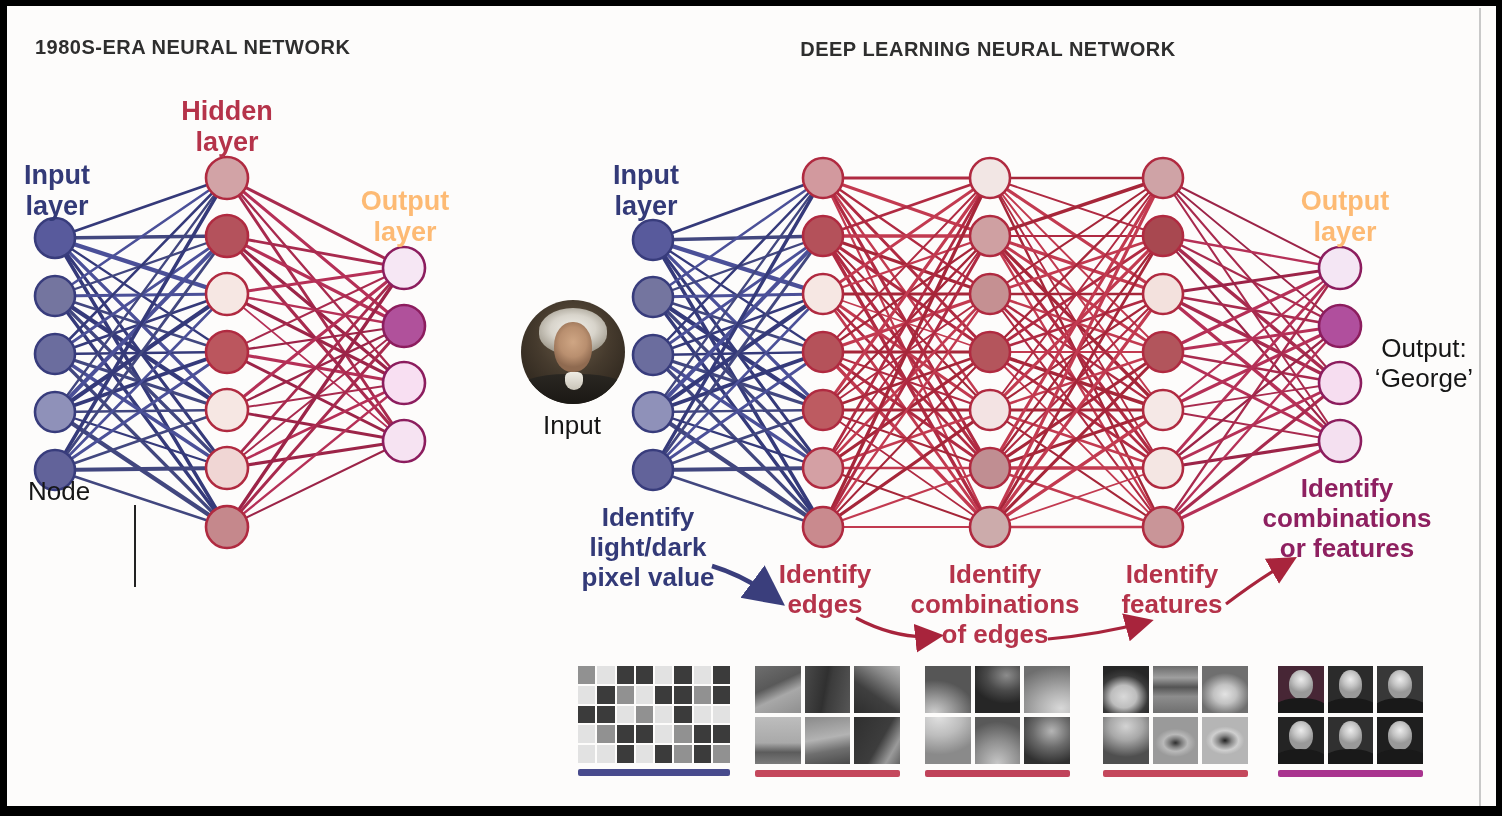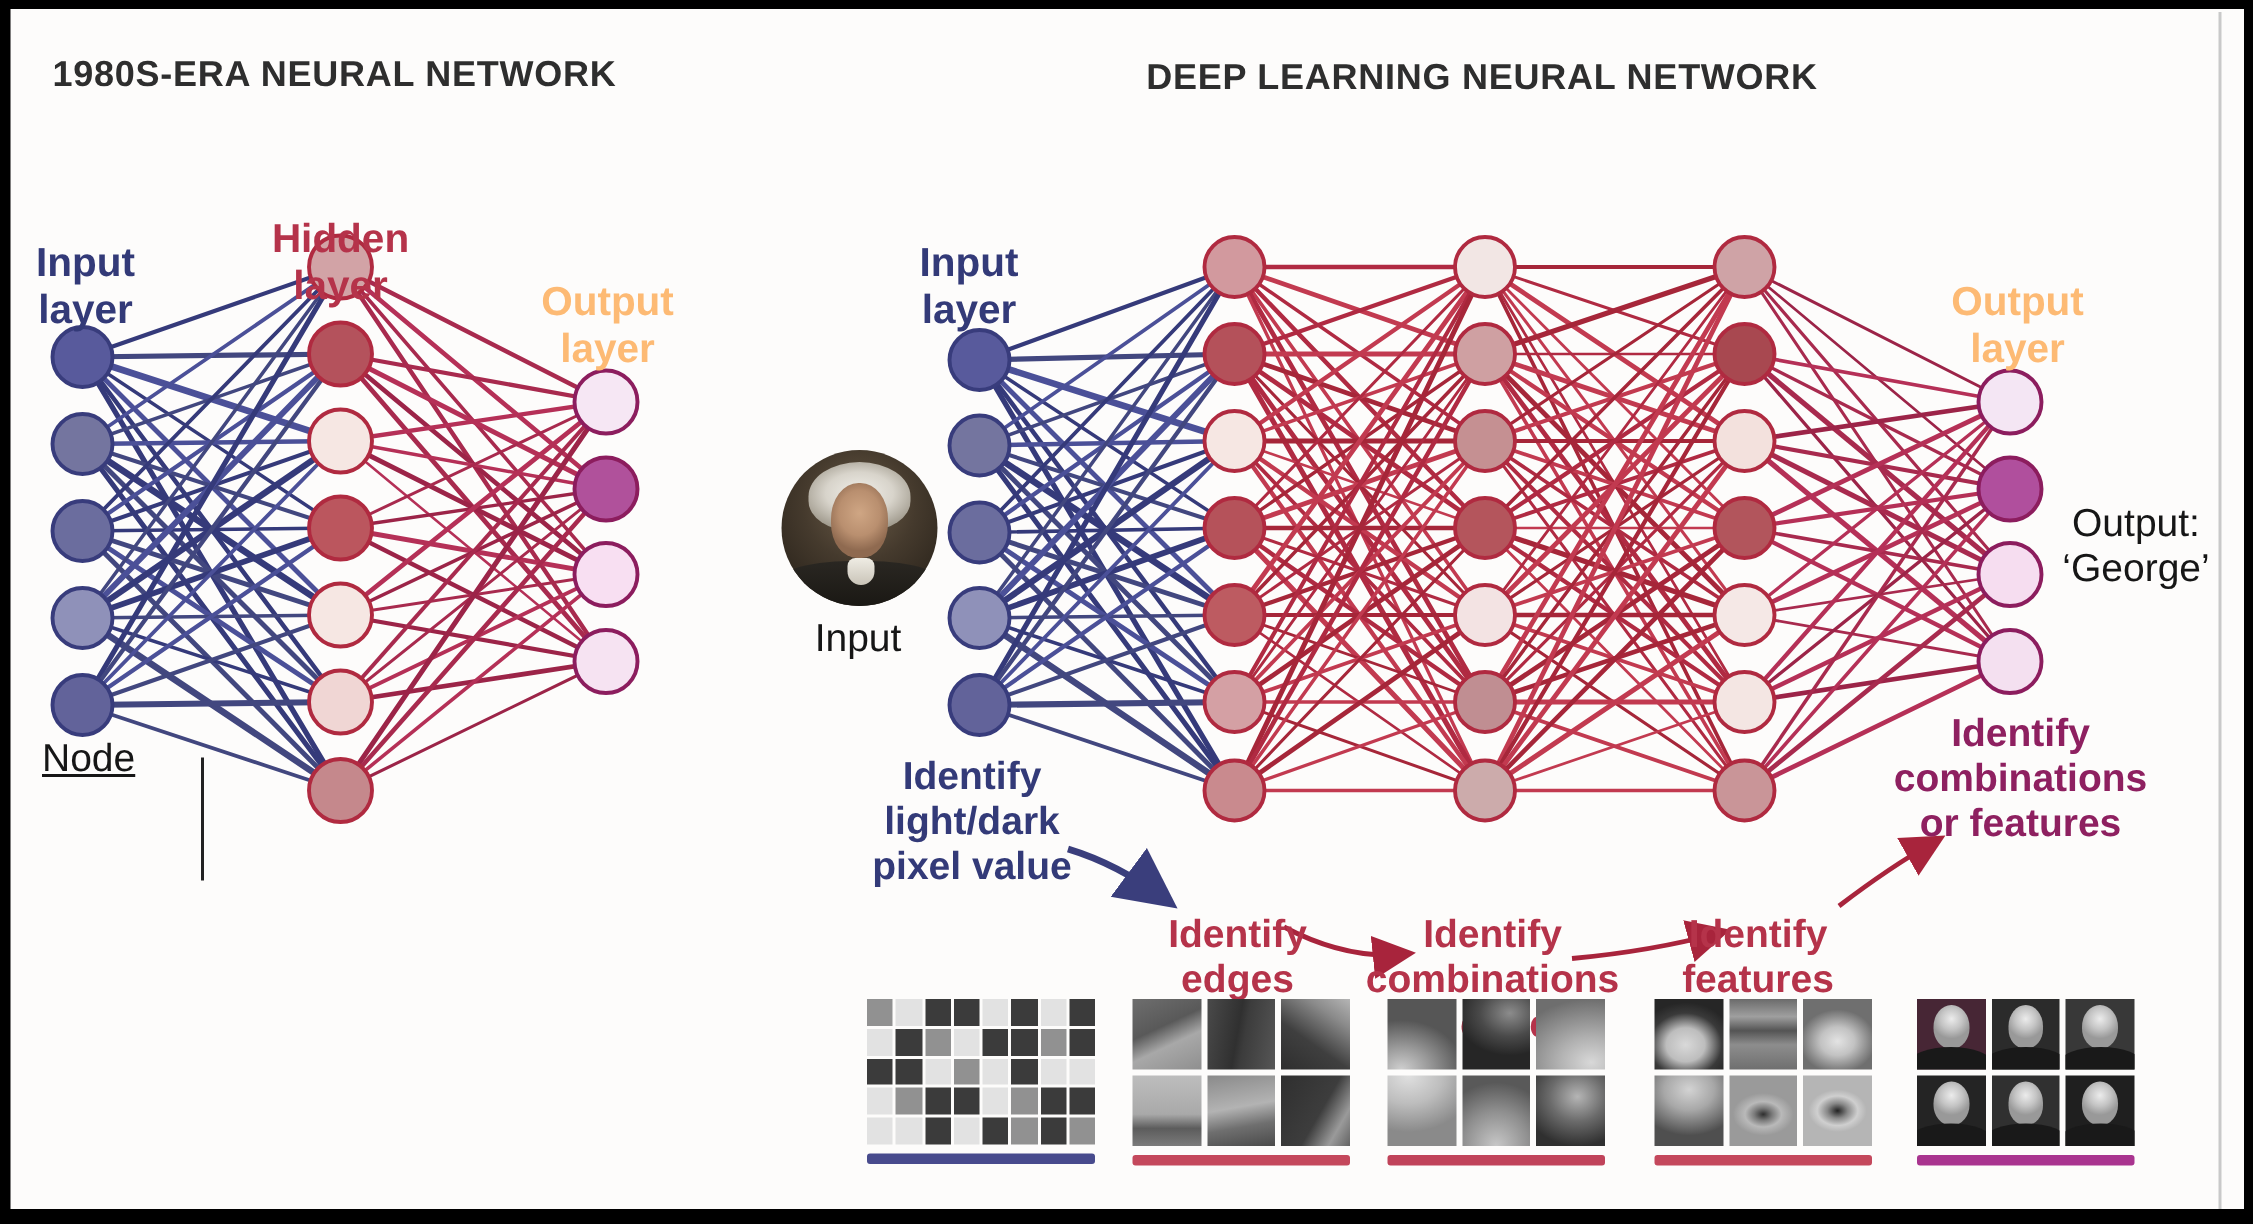--- a/index.html
+++ b/index.html
@@ -3,26 +3,26 @@
 <meta charset="utf-8">
 <style>
   html,body{margin:0;padding:0;background:#000;}
   #stage{position:relative;width:1502px;height:816px;background:#000;overflow:hidden;
          font-family:"Liberation Sans", sans-serif;}
   #canvas{position:absolute;left:7px;top:6px;width:1489px;height:800px;background:#fdfcfb;}
   #net-svg{position:absolute;left:0;top:0;z-index:1;}
   .lbl{position:absolute;z-index:3;white-space:pre-line;text-align:center;
        transform:translateX(-50%);line-height:1.13;}
   .lbl-left{transform:none;text-align:left;}
-  .title{font-size:24px;font-weight:600;letter-spacing:0.5px;color:#2e2e2e;}
+  .title{font-size:20px;font-weight:600;letter-spacing:0.5px;color:#2e2e2e;}
   .layer-lab{font-size:27px;font-weight:600;}
   .step-lab{font-size:26px;font-weight:600;line-height:1.15;}
   .plain{font-size:26px;font-weight:400;color:#161616;}
   .caption{font-size:25px;font-weight:400;color:#1c1c1c;line-height:29px;}
-  .blue-t{color:#333a78;} .red-t{color:#b5334a;margin-top:48px;} .mag-t{color:#8e2060;} .outmag-t{color:#fdba74;}
+  .blue-t{color:#333a78;} .red-t{color:#b5334a;} .mag-t{color:#8e2060;} .outmag-t{color:#fdba74;}
 
   
   #portrait{position:absolute;left:521px;top:300px;width:104px;height:104px;border-radius:50%;
             overflow:hidden;z-index:3;
             background:radial-gradient(80% 80% at 50% 35%,#6b5c48 0%,#453a2d 45%,#231d16 100%);}
   .gw-hair{position:absolute;left:18px;top:8px;width:68px;height:46px;border-radius:55% 55% 48% 48%;
            background:radial-gradient(60% 55% at 50% 45%,#f1efe9 0%,#d8d4cb 55%,#a09a8d 100%);}
   .gw-face{position:absolute;left:33px;top:22px;width:38px;height:50px;border-radius:48% 48% 46% 46%;
            background:radial-gradient(60% 50% at 50% 40%,#cfa684 0%,#b98f6f 60%,#8f6a50 100%);}
   .gw-coat{position:absolute;left:-8px;top:74px;width:120px;height:40px;border-radius:45% 45% 0 0;
@@ -364,21 +364,21 @@
 
   <div class="lbl lbl-left title" style="left:35px;top:36px;">1980S-ERA NEURAL NETWORK</div>
   <div class="lbl title" style="left:988px;top:38px;">DEEP LEARNING NEURAL NETWORK</div>
 
   <div class="lbl layer-lab blue-t" style="left:57px;top:160px;">Input
 layer</div>
   <div class="lbl layer-lab red-t" style="left:227px;top:96px;">Hidden
 layer</div>
   <div class="lbl layer-lab outmag-t" style="left:405px;top:186px;">Output
 layer</div>
-  <div class="lbl lbl-left plain" style="left:28px;top:491px;text-decoration:underline;">Node</div>
+  <div class="lbl lbl-left plain" style="left:28px;top:477px;">Node</div>
 
   <div class="lbl layer-lab blue-t" style="left:646px;top:160px;">Input
 layer</div>
   <div class="lbl layer-lab outmag-t" style="left:1345px;top:186px;">Output
 layer</div>
   <div class="lbl plain" style="left:572px;top:411px;">Input</div>
   <div class="lbl plain" style="left:1424px;top:333px;line-height:30px;">Output:
 ‘George’</div>
 
   <div class="lbl step-lab blue-t" style="left:648px;top:503px;">Identify

